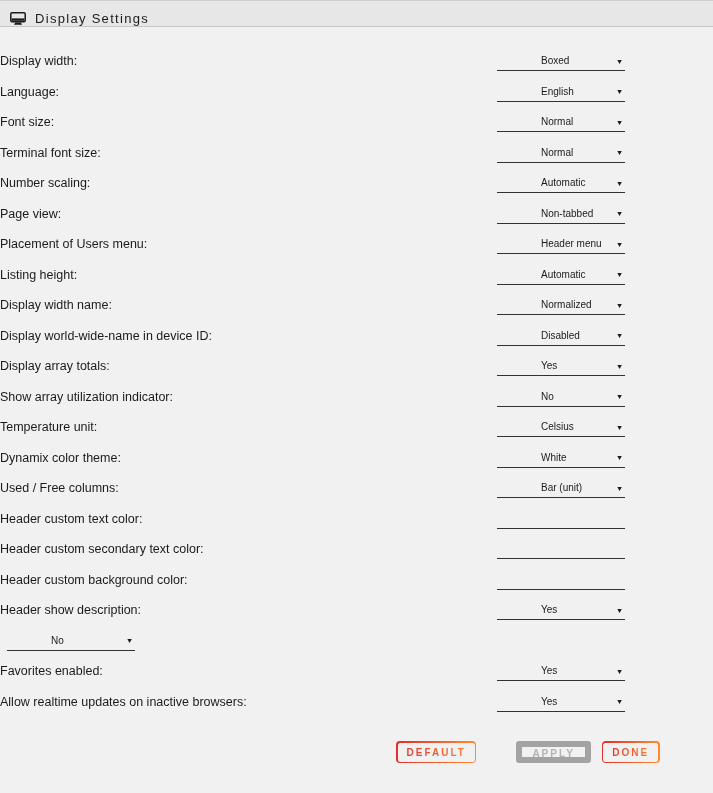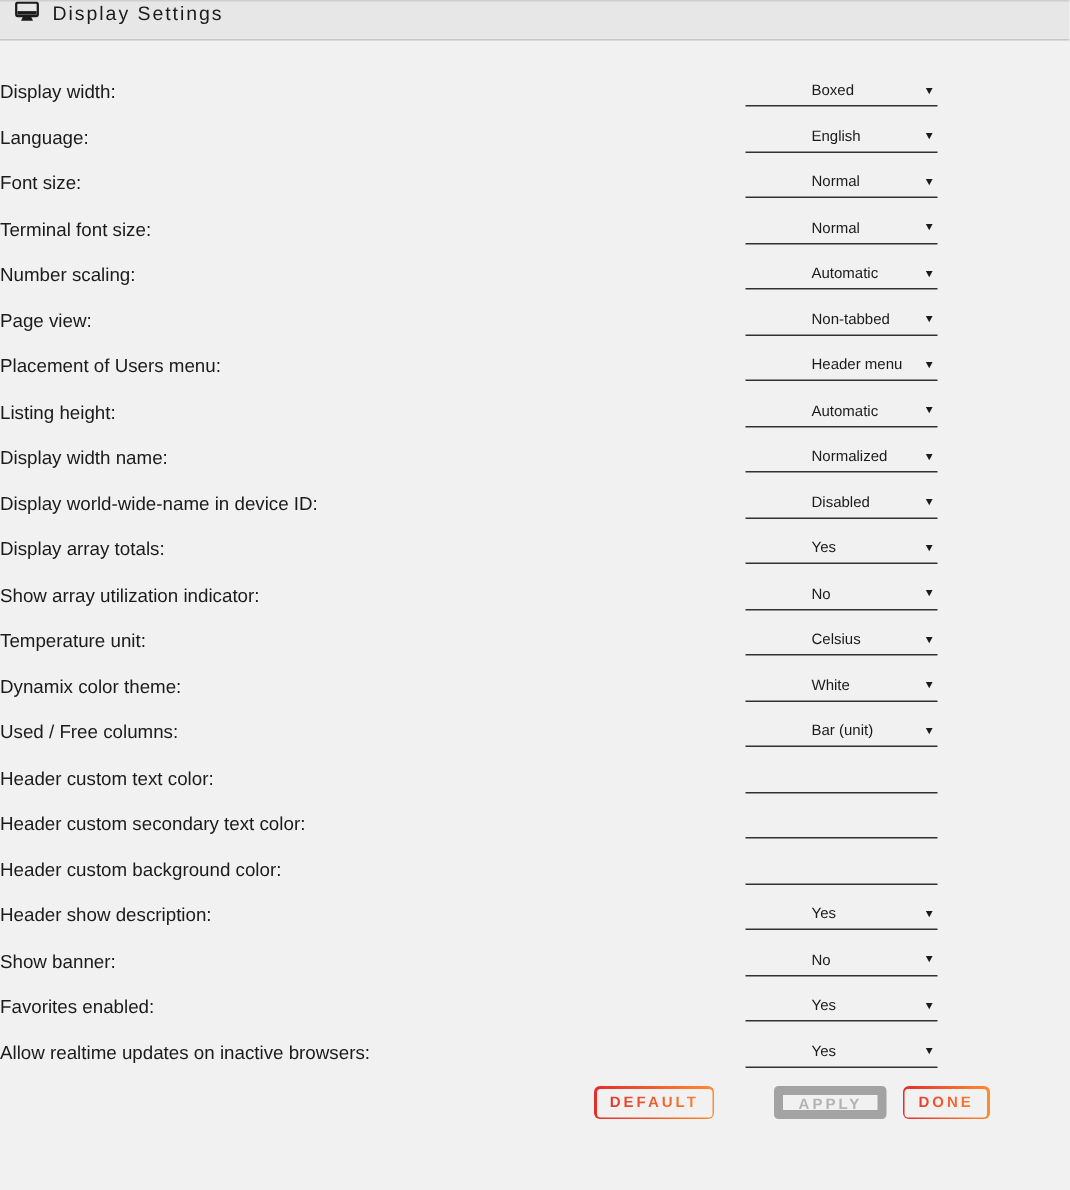--- a/index.html
+++ b/index.html
@@ -12,21 +12,21 @@
   }
   .page { width: 713px; height: 793px; }
 
   
   .titlebar {
     height: 27px;
     background: #e7e7e7;
     border-top: 1px solid #cfcfcf;
     border-bottom: 1px solid #c7c7c7;
     display: flex;
-    align-items: flex-start;
+    align-items: flex-end;
     padding-left: 10px;
     gap: 9px;
   }
   .titlebar .icon { display: inline-flex; align-items: center; }
   .titlebar h1 {
     font-size: 13px;
     font-weight: normal;
     letter-spacing: 1.3px;
     color: #1c1b1b;
   }
@@ -73,21 +73,21 @@
     font-family: inherit;
     font-size: 12.5px;
     color: #1c1b1b;
     outline: none;
   }
 
   
   .buttons {
     display: flex;
     align-items: flex-start;
-    margin: 7px 0 0 396px;
+    margin: 24px 0 0 396px;
   }
   button { font-family: inherit; cursor: pointer; }
   .btn-grad {
     border: none;
     padding: 1.5px;
     border-radius: 4px;
     background: linear-gradient(90deg, #e22d2d 0%, #ff8c2f 100%);
     display: inline-flex;
   }
   .btn-grad .btn-inner {
@@ -267,21 +267,20 @@
     <input type="text" class="text-input" value="" style="">
   </div>
       <div class="row">
     <label class="row-label">Header show description:</label>
     <div class="select-wrap">
       <span class="select-value">Yes</span>
       <span class="caret">▼</span>
     </div>
   </div>
       <div class="row">
-    <label class="row-label">Show banner:</label>
     <div class="select-wrap">
       <span class="select-value">No</span>
       <span class="caret">▼</span>
     </div>
   </div>
       <div class="row">
     <label class="row-label">Favorites enabled:</label>
     <div class="select-wrap">
       <span class="select-value">Yes</span>
       <span class="caret">▼</span>

